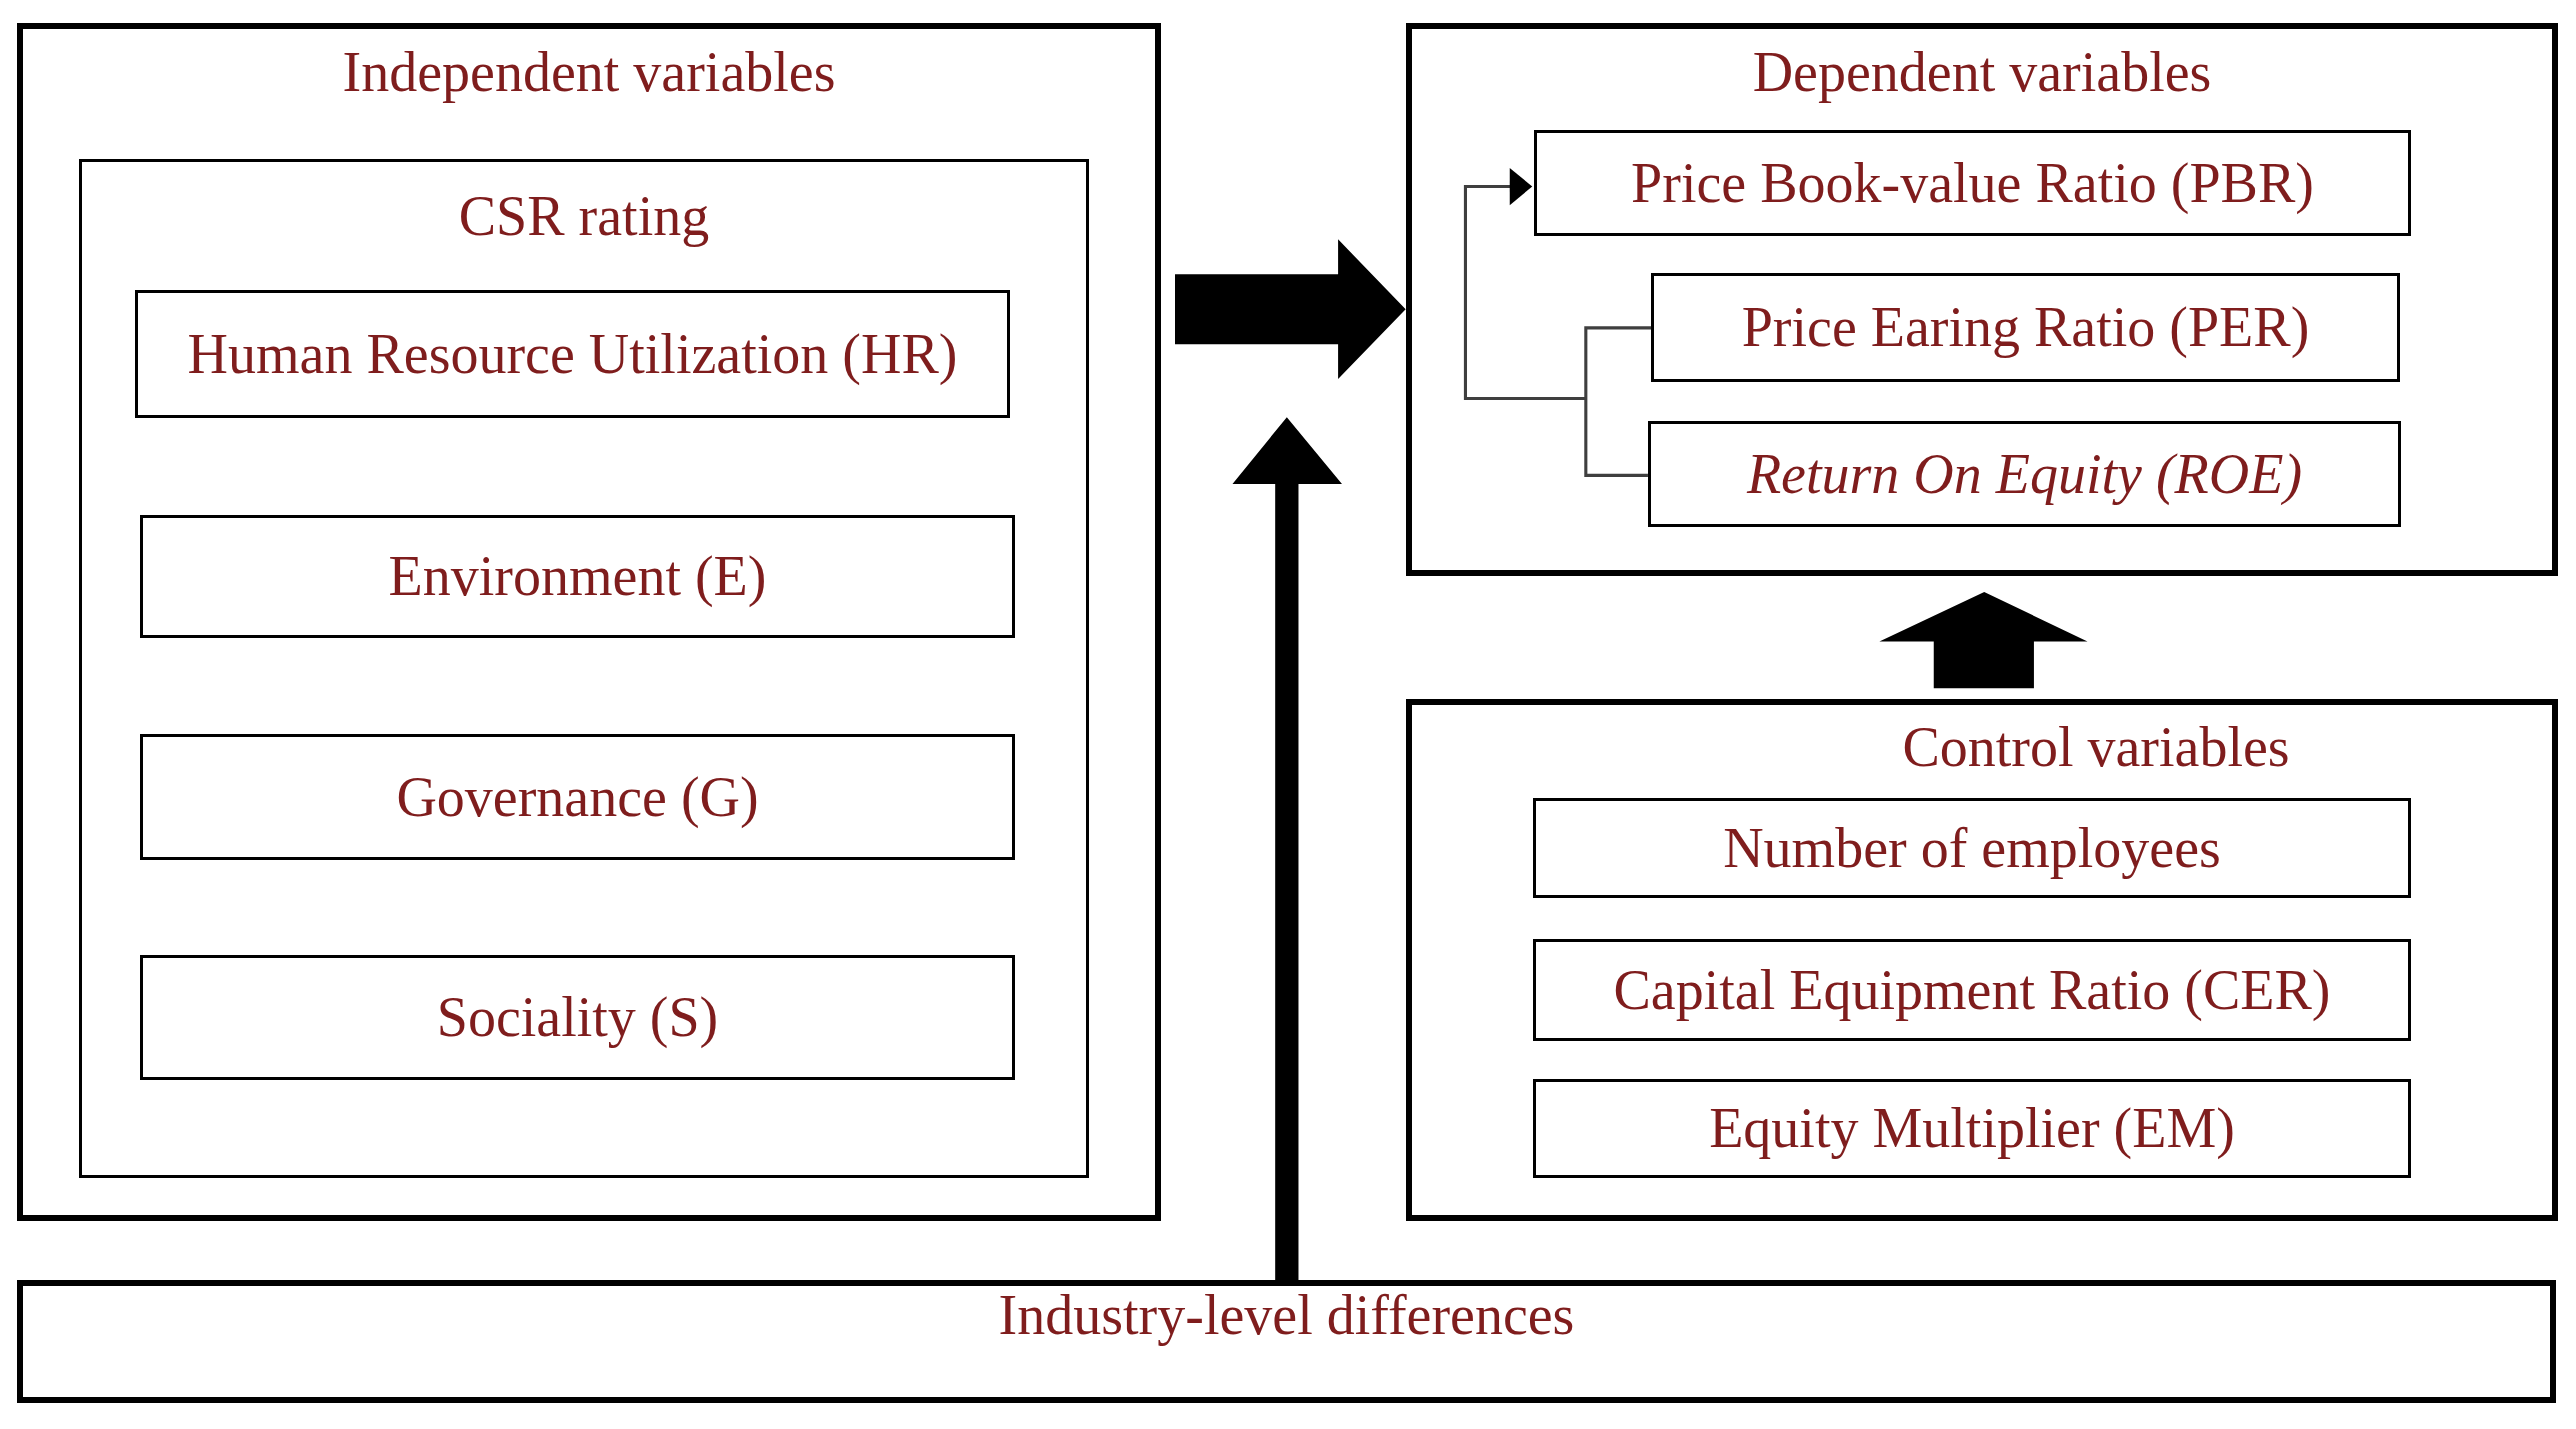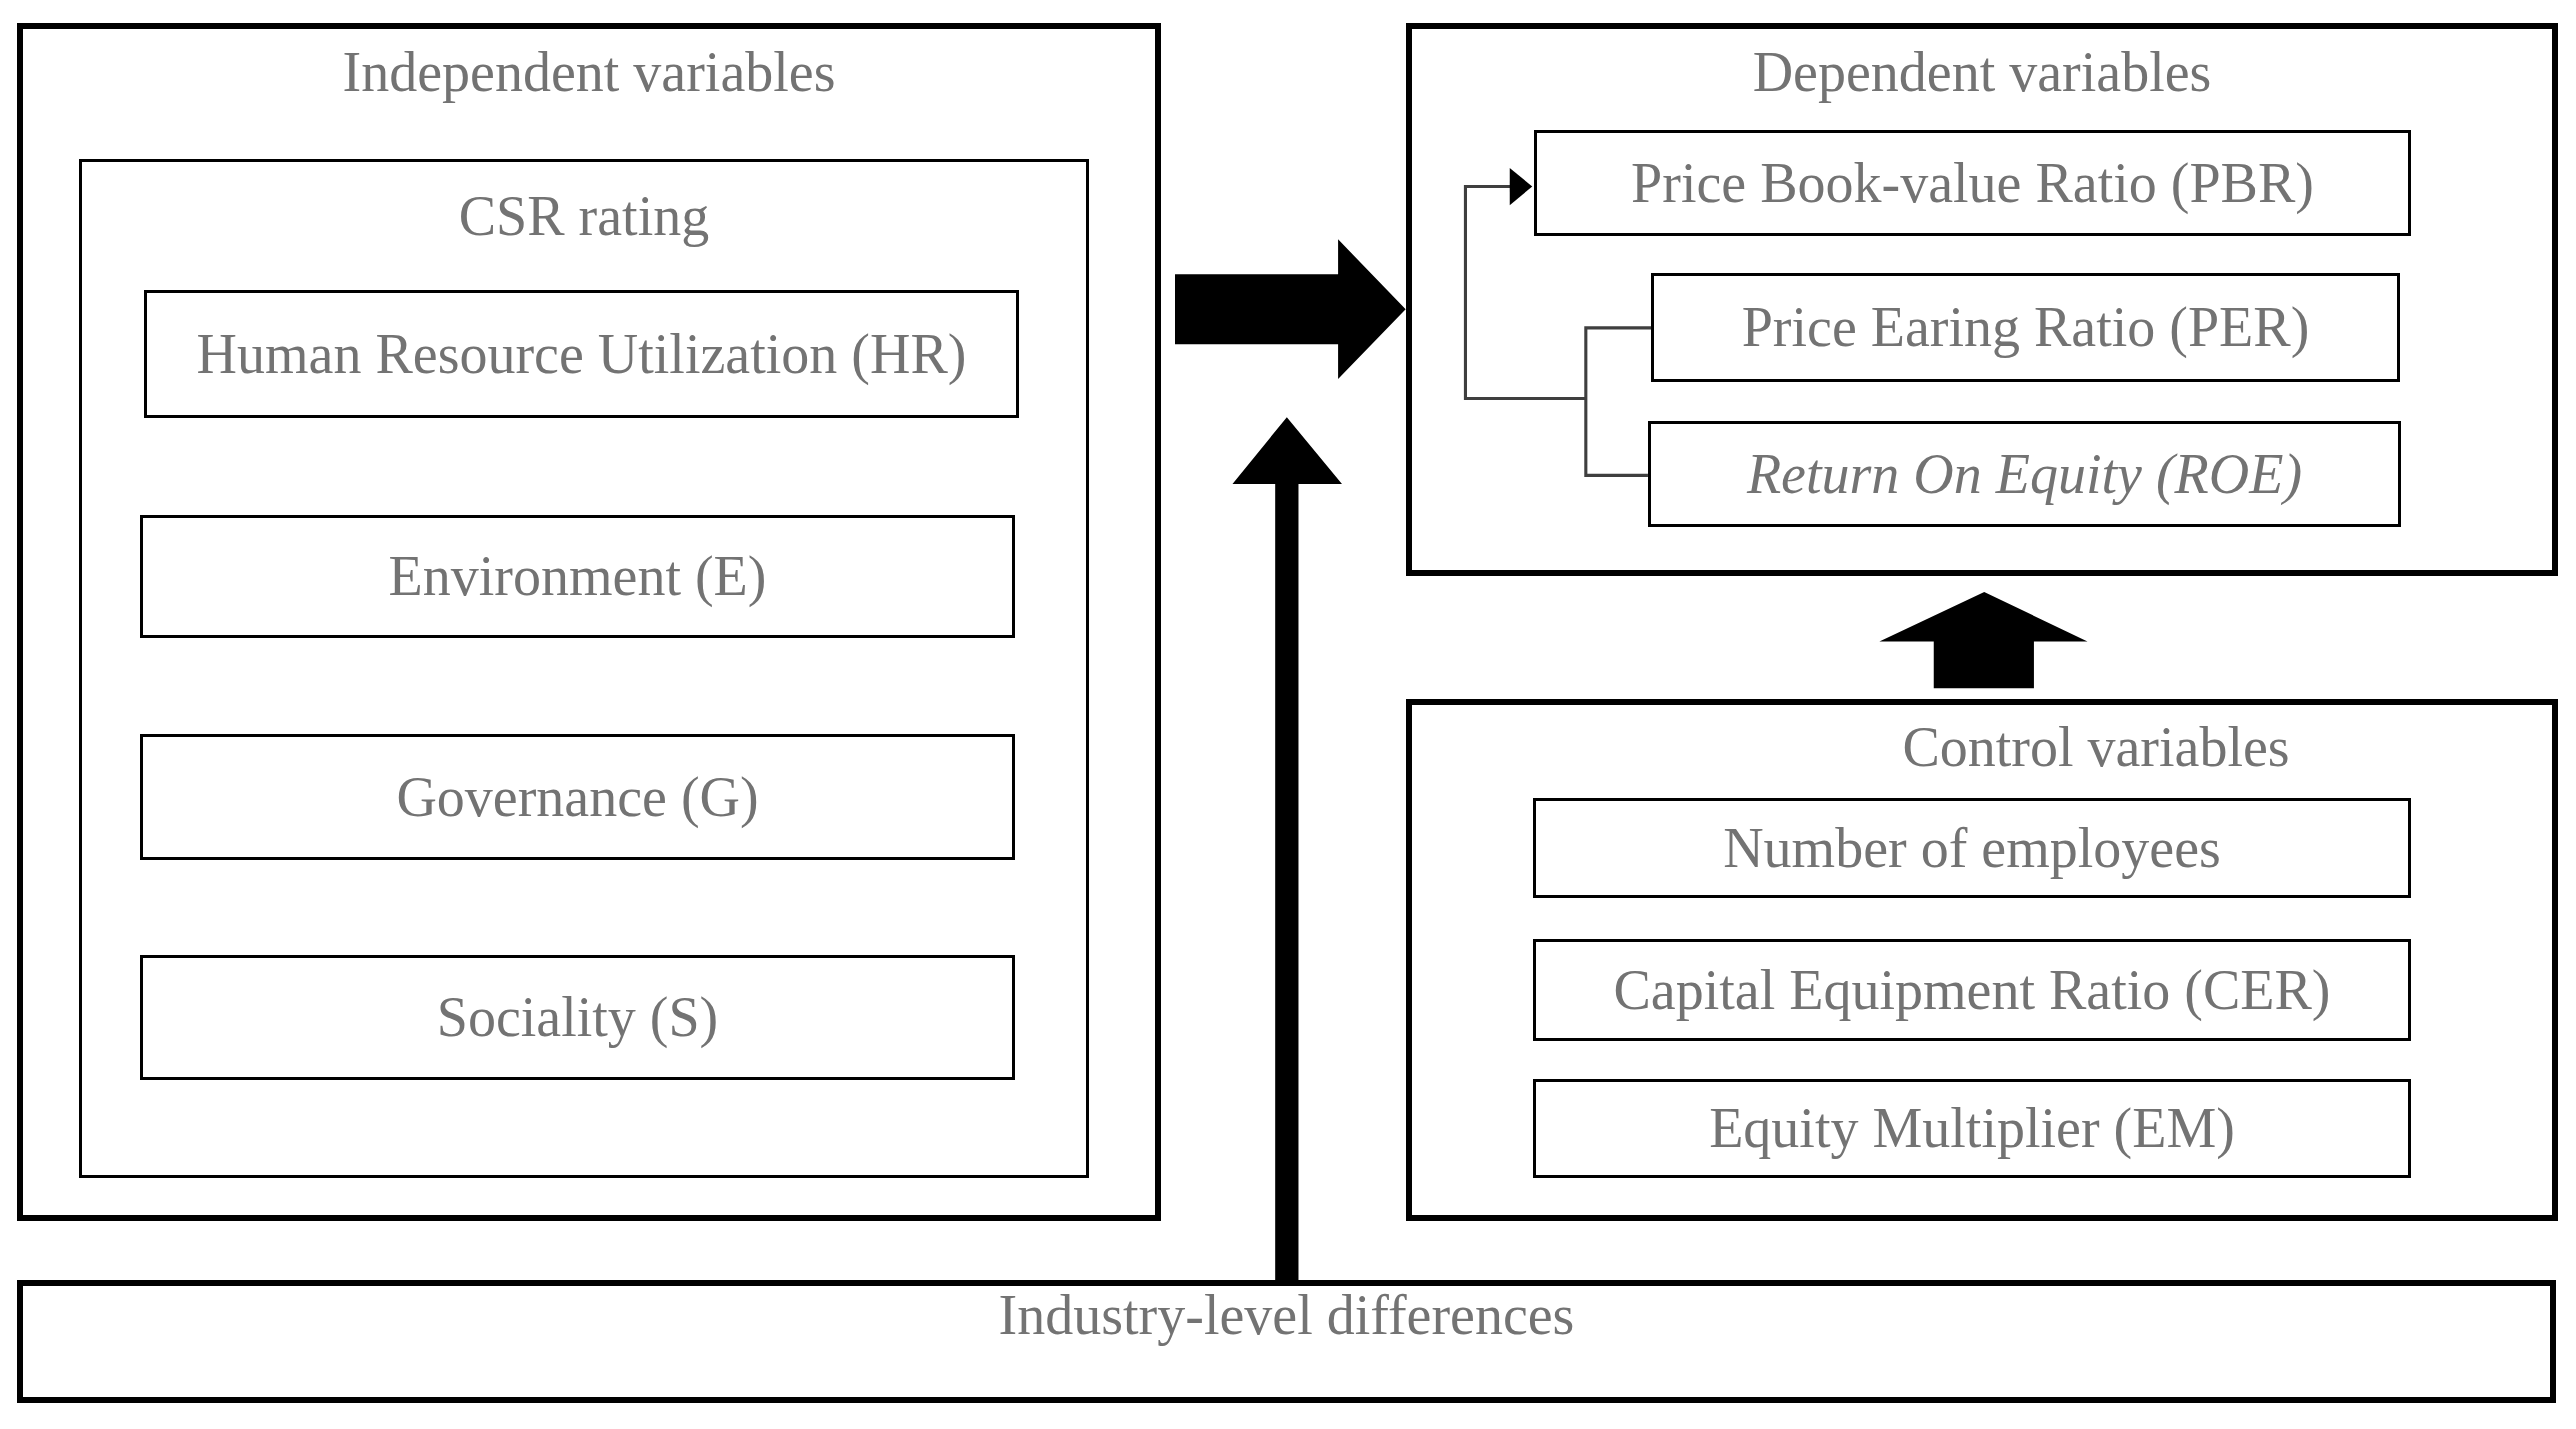--- a/index.html
+++ b/index.html
@@ -22,21 +22,21 @@
     box-sizing: border-box;
     border: 3.9px solid #000000;
     background: #ffffff;
     display: flex;
     align-items: center;
     justify-content: center;
   }
   .label, .title {
     font-size: 56px;
     line-height: 1.05;
-    color: #737373;
+    color: #7f1d1d;
     white-space: nowrap;
   }
   .title {
     position: absolute;
     text-align: center;
   }
   .bar-label-wrap {
     display: flex;
     justify-content: center;
     width: 100%;
@@ -54,21 +54,21 @@
 <body>
 
 <div id="canvas">
 
   <div class="box" style="left:17px; top:23px; width:1144px; height:1198px;"></div>
   <div class="title" style="left:17px; top:43px; width:1144px;">Independent variables</div>
 
   <div class="box" style="left:79px; top:159px; width:1010px; height:1019px; border-width:3.9px;"></div>
   <div class="title" style="left:79px; top:187px; width:1010px;">CSR rating</div>
 
-  <div class="inner-box" style="left:144px; top:290px; width:875px; height:128px;">
+  <div class="inner-box" style="left:135px; top:290px; width:875px; height:128px;">
     <span class="label">Human Resource Utilization (HR)</span>
   </div>
 
   <div class="inner-box" style="left:140px; top:515px; width:875px; height:123px;">
     <span class="label">Environment (E)</span>
   </div>
 
   <div class="inner-box" style="left:140px; top:734px; width:875px; height:126px;">
     <span class="label">Governance (G)</span>
   </div>

